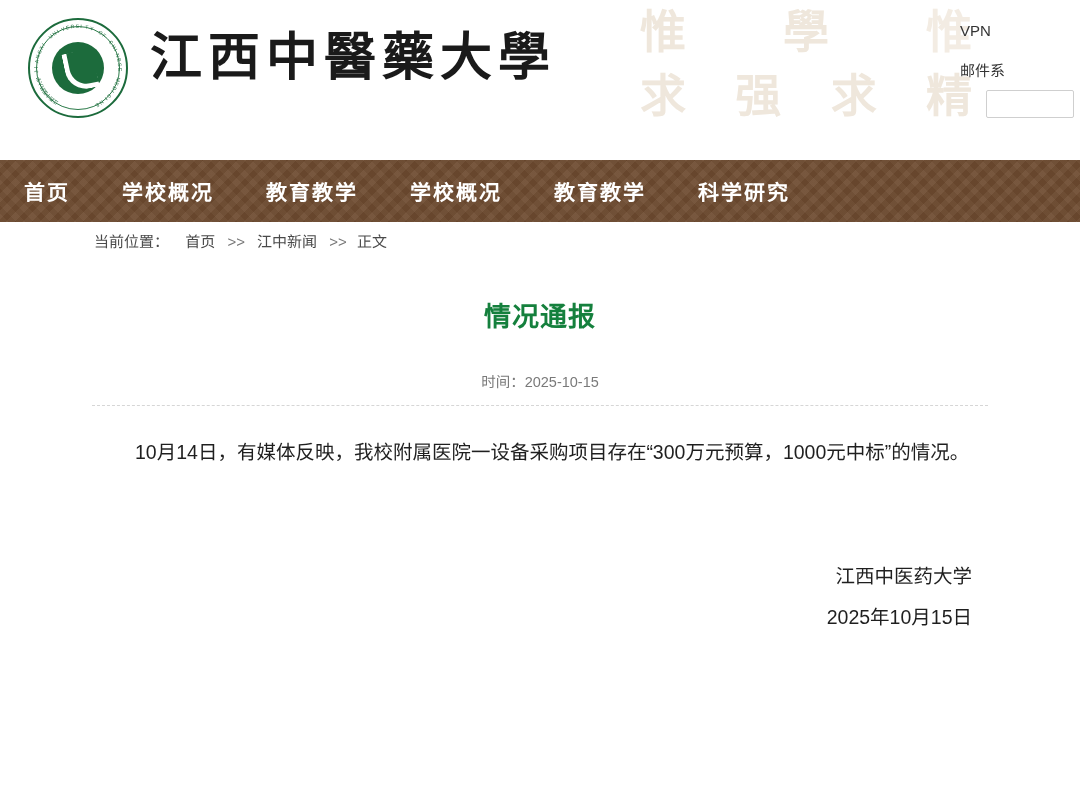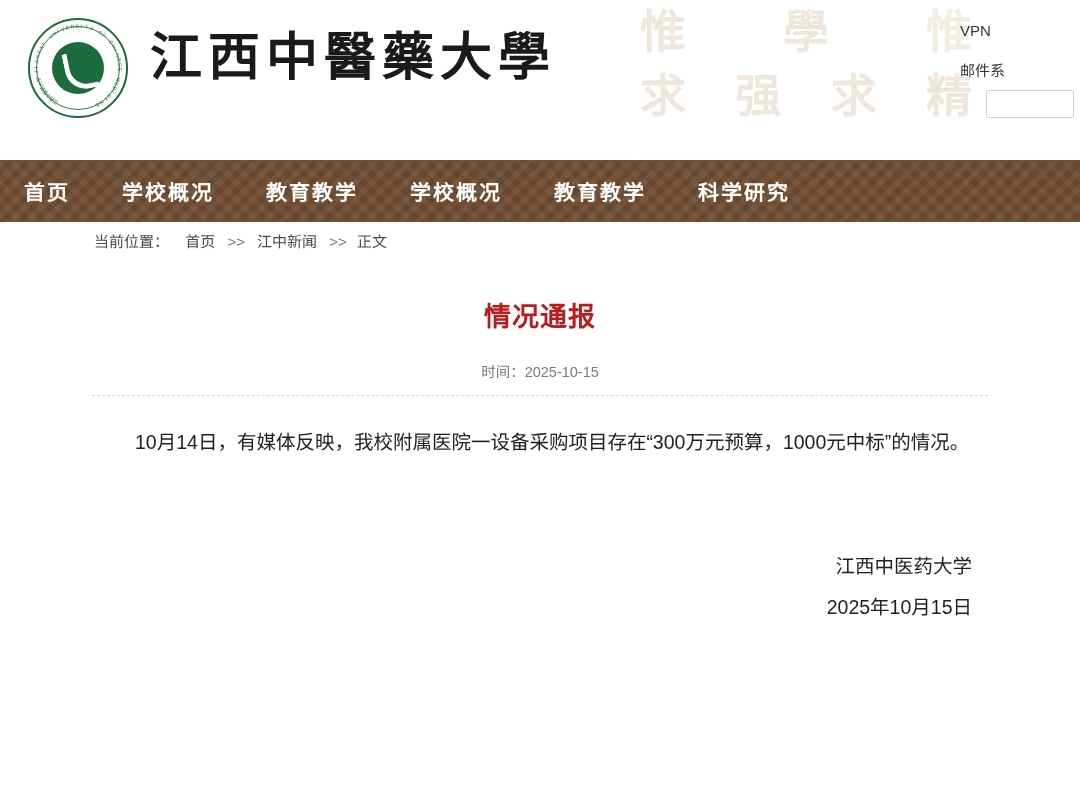--- a/index.html
+++ b/index.html
@@ -193,29 +193,29 @@
   .breadcrumb .sep {
     color: #777;
     margin: 0 6px;
     font-family: "Liberation Sans", sans-serif;
   }
 
   .article-title {
     text-align: center;
     font-size: 27px;
     font-weight: bold;
-    color: #b91c1c;
+    color: #15803d;
     margin-top: 44px;
     letter-spacing: 1px;
   }
   .article-meta {
     text-align: center;
     font-size: 14.5px;
     color: #7a7a7a;
-    margin-top: 26px;
+    margin-top: 36px;
     padding-bottom: 14px;
   }
   .divider {
     border-top: 1px dashed #d6d6d6;
     margin: 0 2px 0 2px;
   }
 
   .article-body {
     margin-top: 28px;
     font-size: 19.5px;

